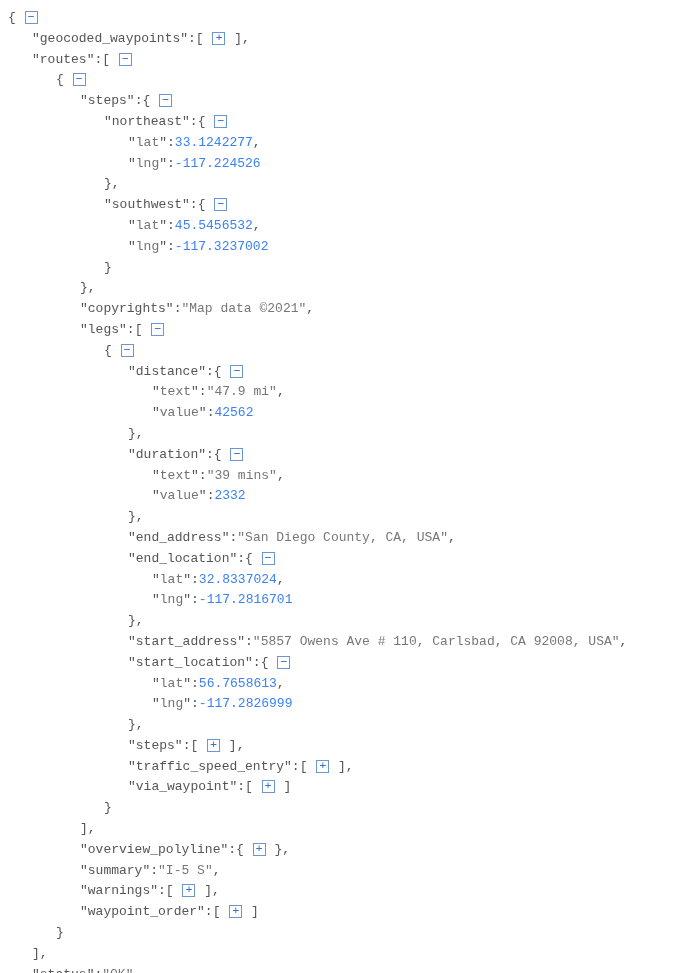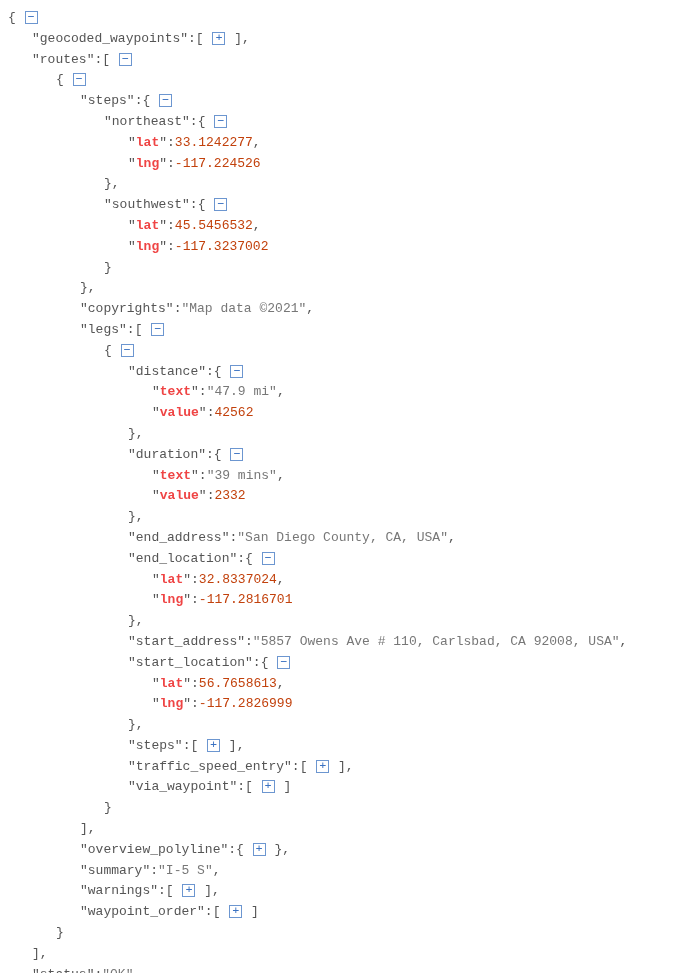--- a/index.html
+++ b/index.html
@@ -9,23 +9,23 @@
     color: #555;
     background: #fff;
     margin: 0;
     padding: 8px;
   }
   .line {
     white-space: pre;
   }
   .brace, .punct { color: #555; }
   .key { color: #555; }
-  .key b { font-weight: bold; color: #ef4444; }
+  .key b { font-weight: normal; color: #737373; }
   .string { color: #777; }
-  .number { color: #c2410c; }
+  .number { color: #3b82f6; }
   .toggle {
     display: inline-block;
     width: 13px;
     height: 13px;
     border: 1px solid #6c96d0;
     box-sizing: border-box;
     color: #3b72c2;
     font-size: 11px;
     line-height: 10px;
     text-align: center;

